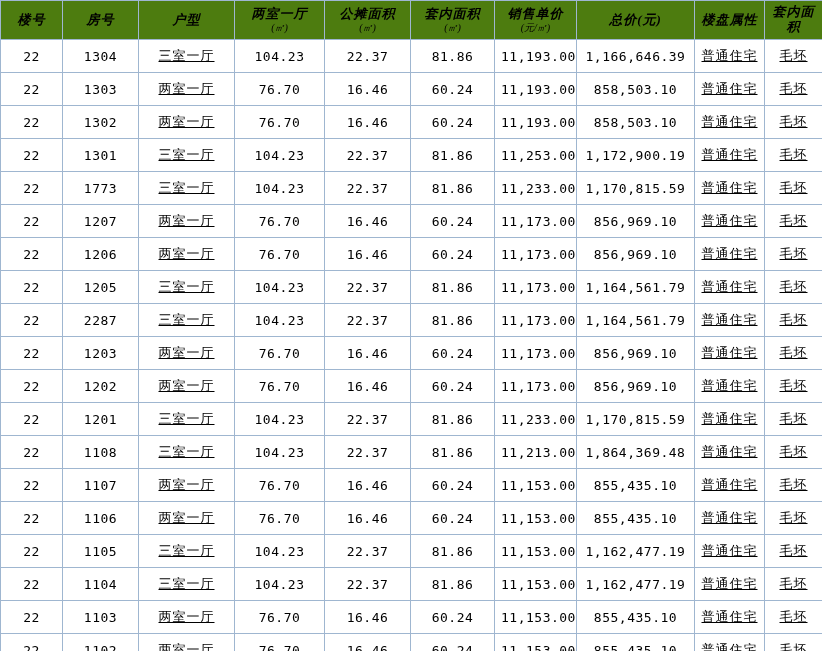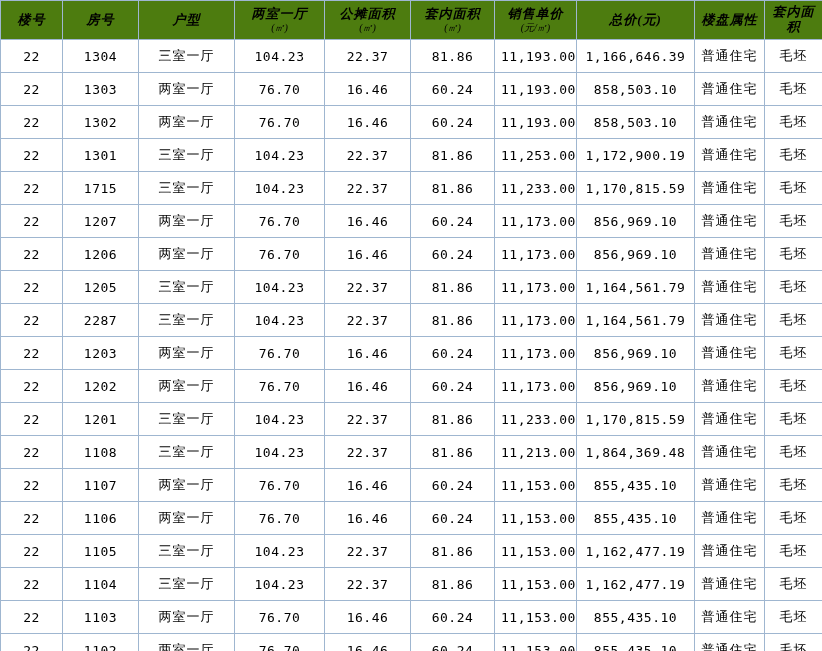--- a/index.html
+++ b/index.html
@@ -65,20 +65,21 @@
     background: #ffffff;
   }
   td.num {
     font-family: "DejaVu Sans Mono", "Liberation Mono", monospace;
     font-size: 12px;
     letter-spacing: 0.5px;
   }
   td.cn {
     letter-spacing: 1px;
     font-size: 13px;
+    text-decoration: underline;
   }
   td.price {
     font-family: "DejaVu Sans Mono", "Liberation Mono", monospace;
     font-size: 12px;
     letter-spacing: 0.5px;
     margin-left: 24px;
   }
 </style>
 </head>
 <body>
@@ -179,21 +180,21 @@
           <td class="num">104.23</td>
           <td class="num">22.37</td>
           <td class="num">81.86</td>
           <td class="num">11,253.00</td>
           <td class="price">1,172,900.19</td>
           <td class="cn">普通住宅</td>
           <td class="cn">毛坯</td>
         </tr>
         <tr>
           <td class="num">22</td>
-          <td class="num">1715</td>
+          <td class="num">1773</td>
           <td class="cn">三室一厅</td>
           <td class="num">104.23</td>
           <td class="num">22.37</td>
           <td class="num">81.86</td>
           <td class="num">11,233.00</td>
           <td class="price">1,170,815.59</td>
           <td class="cn">普通住宅</td>
           <td class="cn">毛坯</td>
         </tr>
         <tr>

